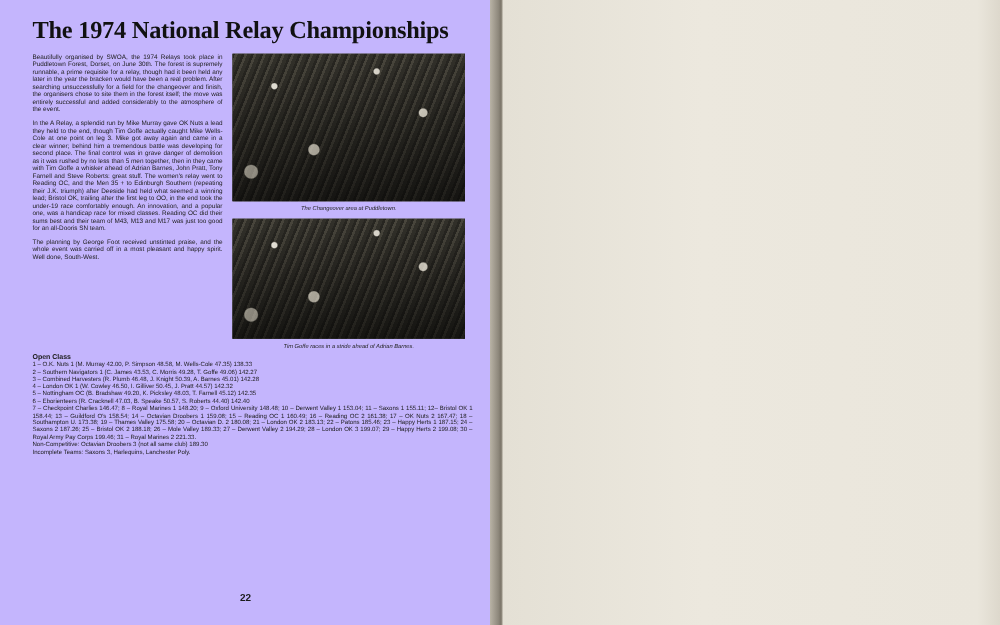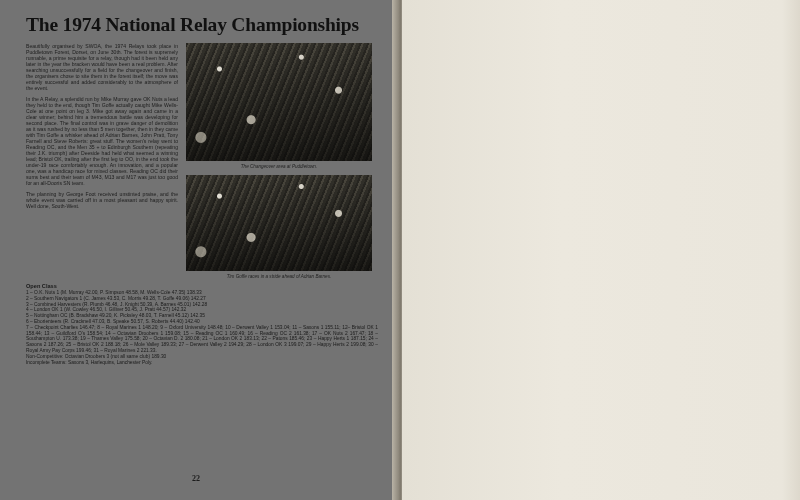--- a/index.html
+++ b/index.html
@@ -4,21 +4,21 @@
 <style>
   html,body{margin:0;padding:0;}
   body{
     width:800px;height:500px;overflow:hidden;
     background:#c9c4b8;
     font-family:"Liberation Sans", sans-serif;
     color:#1a1a1a;
   }
   .spread{position:relative;width:800px;height:500px;}
   
-  .page{position:absolute;top:0;background:#737373;}
+  .page{position:absolute;top:0;background:#c4b5fd;}
   .page-left{left:0;width:398px;height:500px;
     background:linear-gradient(to right,#ded9cd 0px,#eae6dc 16px,#ecе8de 60%,#e3dfd4 100%);}
   .page-right{left:402px;width:398px;height:500px;
     background:linear-gradient(to left,#ddd8cc 0px,#eae6dc 18px,#ece8de 60%,#e4e0d5 100%);}
   .gutter{position:absolute;left:392px;top:0;width:16px;height:500px;
     background:linear-gradient(to right,#b9b3a6,#8e887c 42%,#7e786c 52%,#a9a396 70%,#cbc6ba);}
   .inner-left{position:absolute;left:26px;top:14px;width:352px;height:455px;}
 
   .title{
     font-family:"Liberation Serif", serif;
@@ -57,21 +57,21 @@
     position:relative;
   }
   .results-head .dots{letter-spacing:-1px;font-size:18px;}
   .rh-box{position:absolute;right:0;top:-3px;width:60px;height:26px;border:1.4px solid #111;border-left:none;}
 
   .sec-head{font-weight:bold;font-size:5.6px;margin:4px 0 1px 0;}
   .res-line{font-size:4.85px;line-height:5.8px;text-align:justify;}
   .res-block{font-size:4.85px;line-height:5.8px;}
   .res-block div{margin:0;}
 
-  .pagenum{position:absolute;font-size:8px;font-weight:bold;color:#1c1c1c;font-family:Liberation Serif, serif;}
+  .pagenum{position:absolute;font-size:8px;font-weight:bold;color:#1c1c1c;}
   .pn-left{left:192px;top:474px;}
 </style>
 </head>
 <body>
 
 <div class="spread">
 
   <div class="page page-left">
     <div class="inner-left">
 

